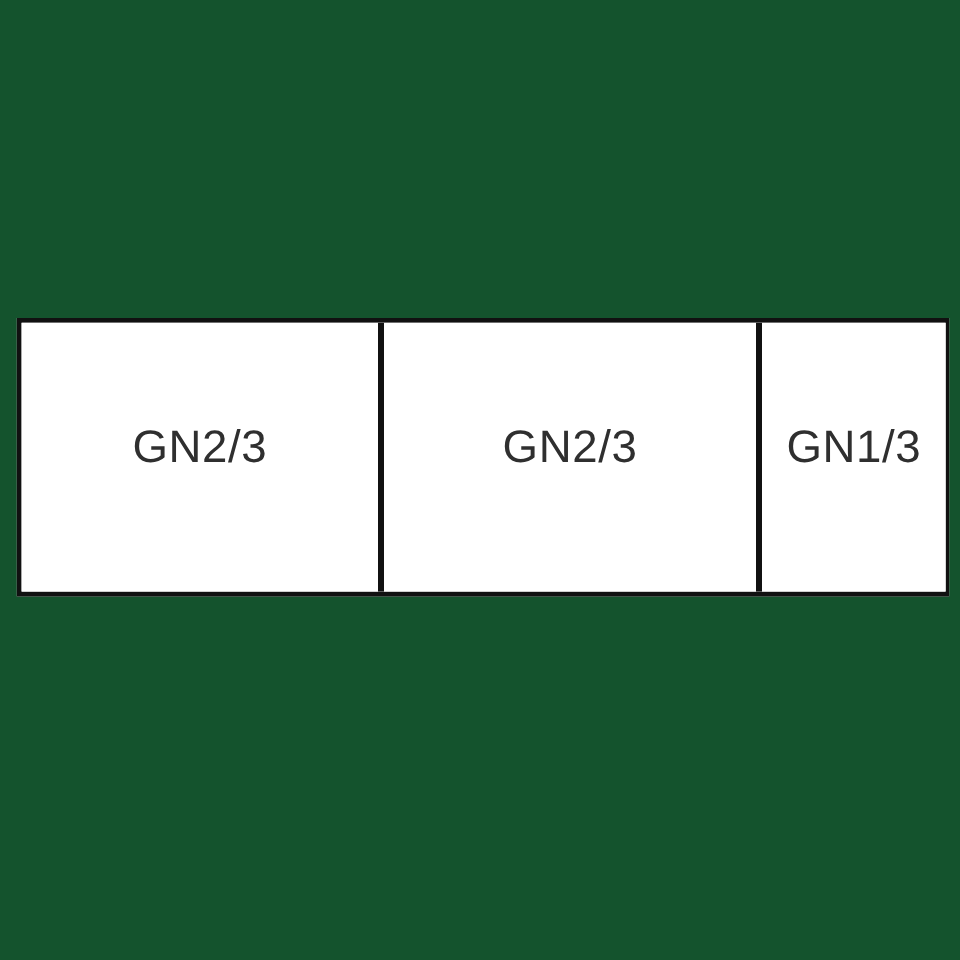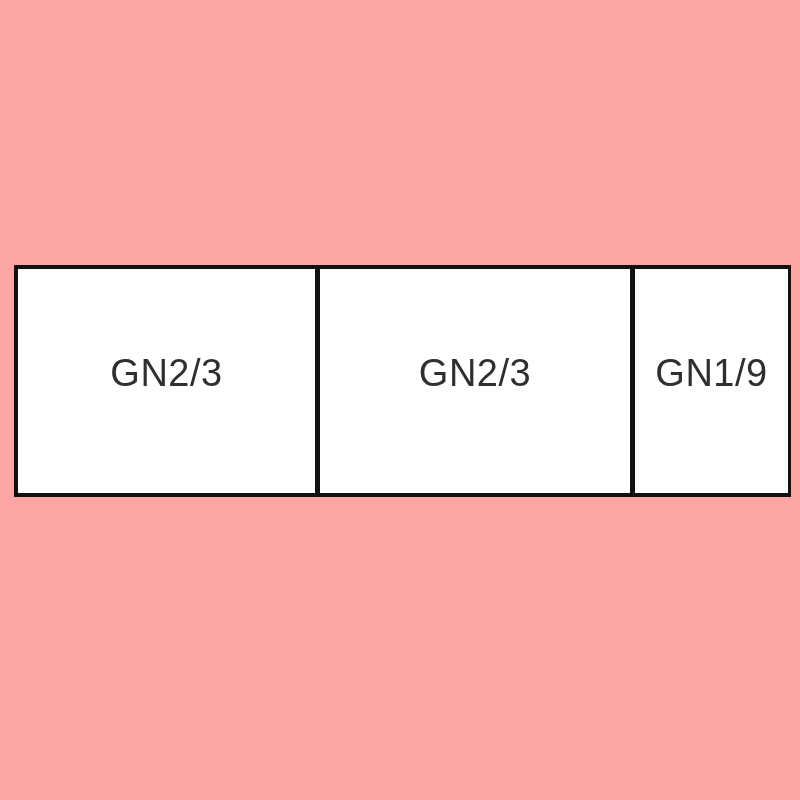--- a/index.html
+++ b/index.html
@@ -7,21 +7,21 @@
     padding: 0;
     width: 800px;
     height: 800px;
     background: #ffffff;
     font-family: "Liberation Sans", "DejaVu Sans", sans-serif;
   }
   .canvas {
     position: relative;
     width: 800px;
     height: 800px;
-    background: #fca5a5;
+    background: #14532d;
     overflow: hidden;
   }
   .gn-frame {
     position: absolute;
     left: 14px;
     top: 265px;
     width: 777px;
     height: 232px;
     box-sizing: border-box;
     border: 4px solid #111111;
@@ -59,16 +59,16 @@
 
 <div class="canvas">
   <div class="gn-frame">
     <div class="gn-cell gn-cell-1 divided">
       <span class="gn-label">GN2/3</span>
     </div>
     <div class="gn-cell gn-cell-2 divided">
       <span class="gn-label">GN2/3</span>
     </div>
     <div class="gn-cell gn-cell-3">
-      <span class="gn-label">GN1/9</span>
+      <span class="gn-label">GN1/3</span>
     </div>
   </div>
 </div>
 
 </body></html>

